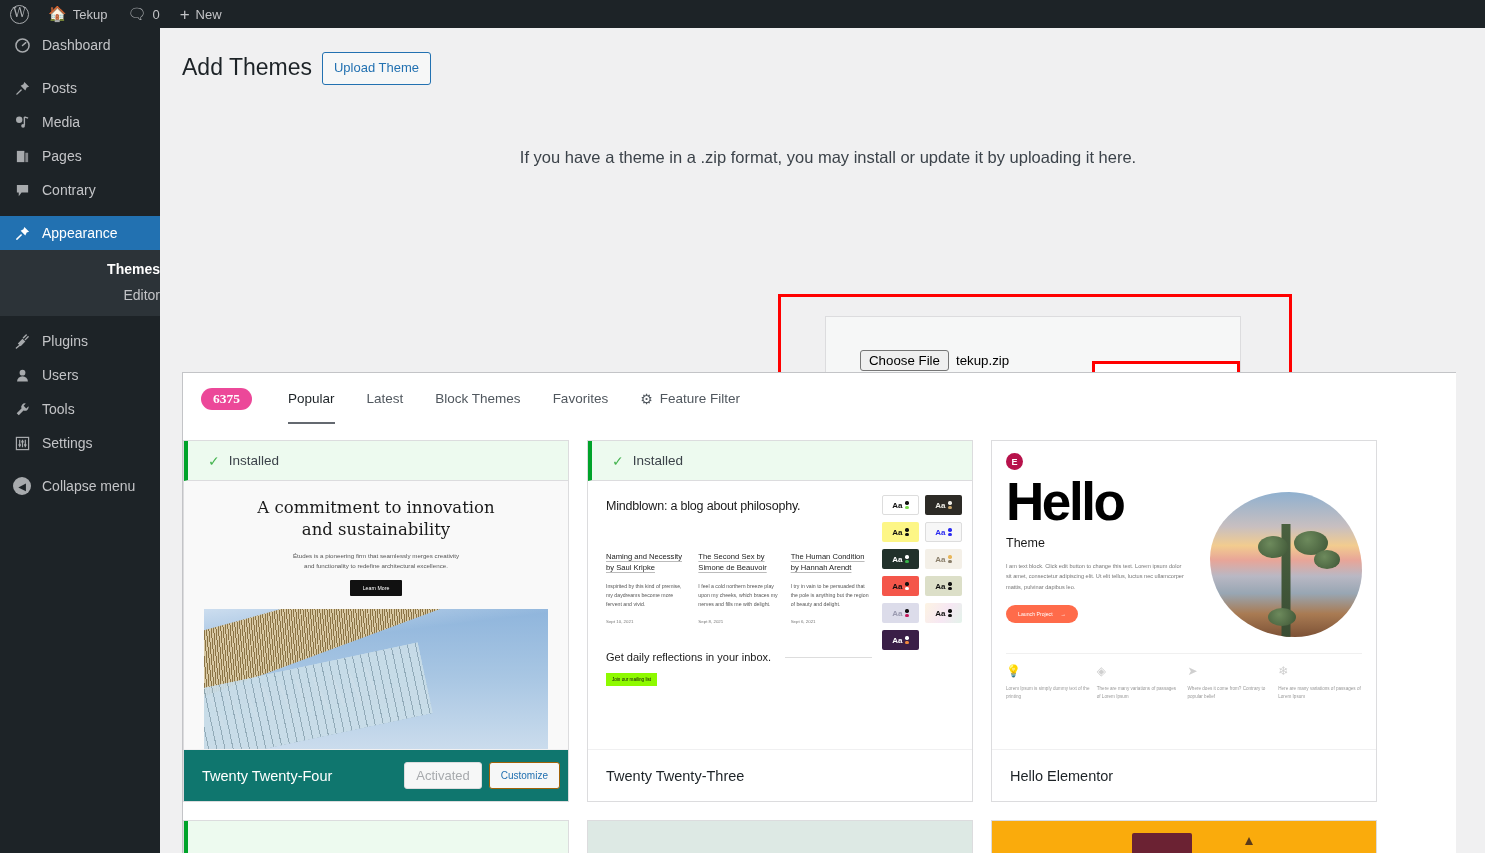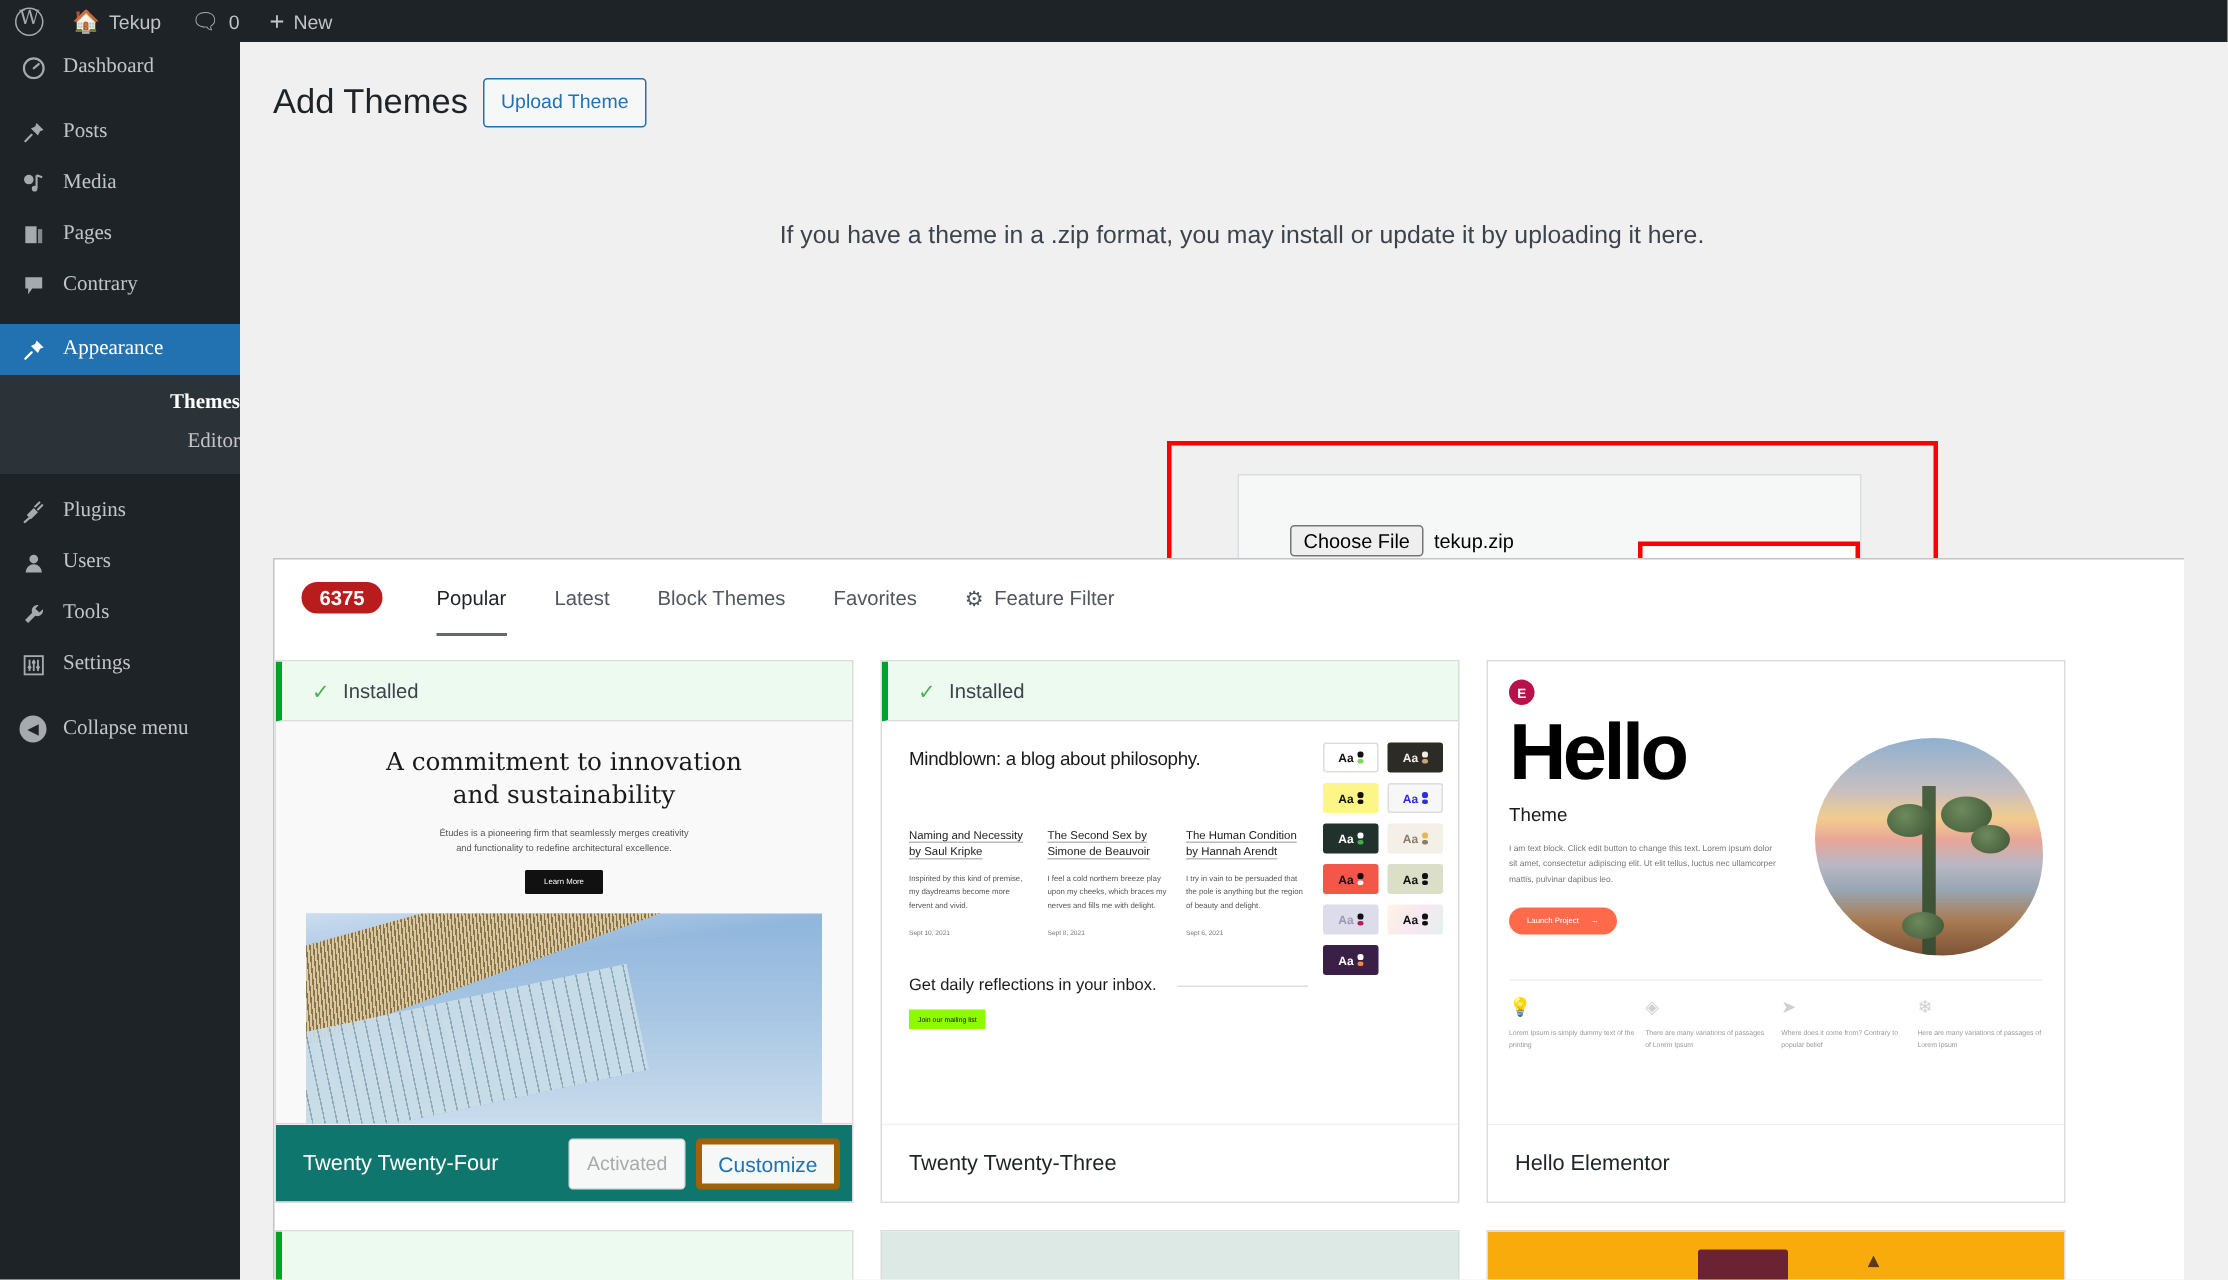--- a/index.html
+++ b/index.html
@@ -37,21 +37,20 @@
   .ab-home-ico { font-size: 15px; color: #a7aaad; }
   .ab-new-plus { font-size: 17px; color: #c3c4c7; font-weight: 300; line-height: 1; }
   .ab-text { font-size: 13px; }
 
   
   #sidebar {
     position: absolute; top: 28px; left: 0;
     width: 160px; height: 825px;
     background: #1d2327;
     font-size: 14px;
-    font-family: Liberation Serif, serif;
   }
   .menu-item {
     position: relative;
     display: flex; align-items: center;
     height: 34px; padding-left: 12px;
     color: #c3c4c7; gap: 10px;
   }
   .menu-item .mi-ico {
     width: 20px; text-align: center;
     color: #a7aaad; font-size: 15px;
@@ -147,24 +146,25 @@
 
   
   .filter-bar {
     position: absolute; left: 22px; top: 344px;
     width: 1291px; height: 52px;
     background: #fff; border: 1px solid #c3c4c7; border-bottom: none;
     display: flex; align-items: center; gap: 0;
     padding-left: 18px;
   }
   .count-badge {
-    background: #b91c1c; color: #fff;
+    background: #ec4899; color: #fff;
     border-radius: 11px; padding: 3px 12px;
     font-size: 13.5px; font-weight: 600;
     margin-right: 20px;
+    font-family: Liberation Serif, serif;
   }
   .ftab {
     font-size: 13.5px; color: #50575e;
     padding: 0 16px; height: 52px;
     display: flex; align-items: center;
     position: relative;
   }
   .ftab.active { color: #1d2327; }
   .ftab.active::after {
     content: ""; position: absolute;
@@ -216,22 +216,22 @@
     background: #0f766e; color: #fff;
     justify-content: space-between; padding-right: 8px;
   }
   .foot-actions { display: flex; gap: 7px; }
   .btn-activated {
     background: #f6f7f7; border: 1px solid #dcdcde;
     color: #a7aaad; font-size: 13px; padding: 5px 11px;
     border-radius: 3px;
   }
   .btn-customize {
-    background: #f6f7f7; border: 4px solid #a16207;
-    color: #2271b1; font-size: 14px; padding: 5px 11px;
+    background: #f6f7f7; border: 1px solid #a16207;
+    color: #2271b1; font-size: 10px; padding: 5px 11px;
     border-radius: 3px;
   }
 
   
   .tt4 { background: #f9f9f9; width: 100%; height: 100%; }
   .tt4-h {
     text-align: center; font-family: "DejaVu Serif", serif;
     font-size: 16.5px; color: #1a1a1a; padding-top: 16px;
     line-height: 1.35; font-weight: 400;
   }

